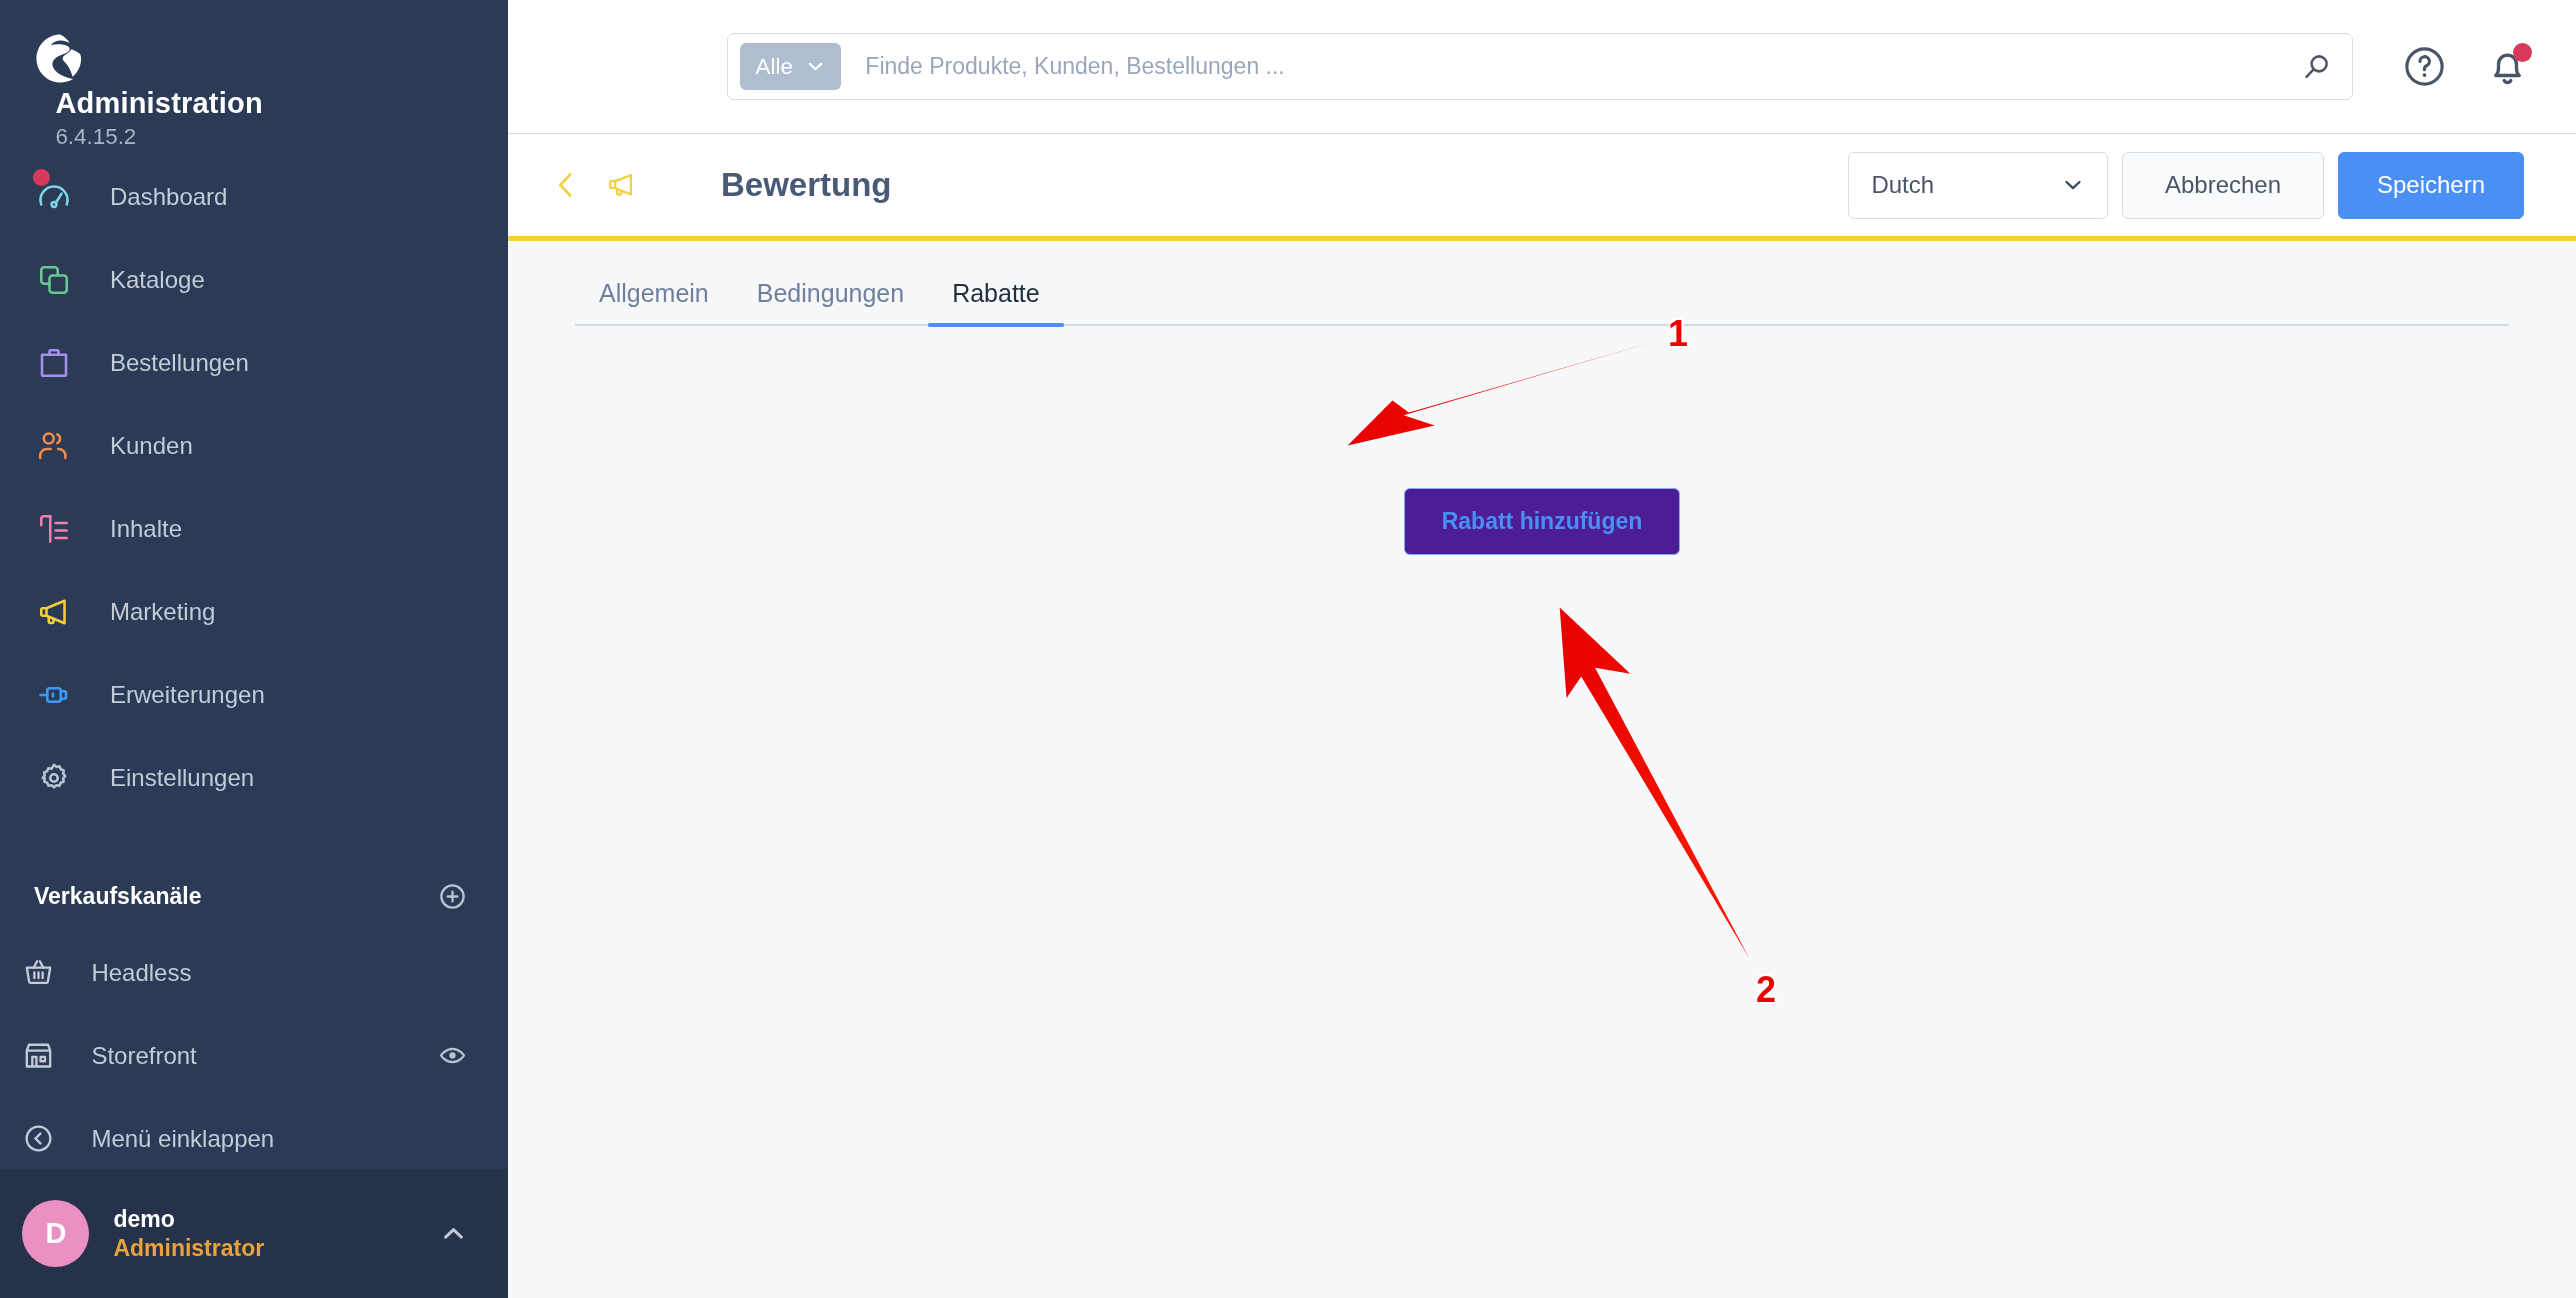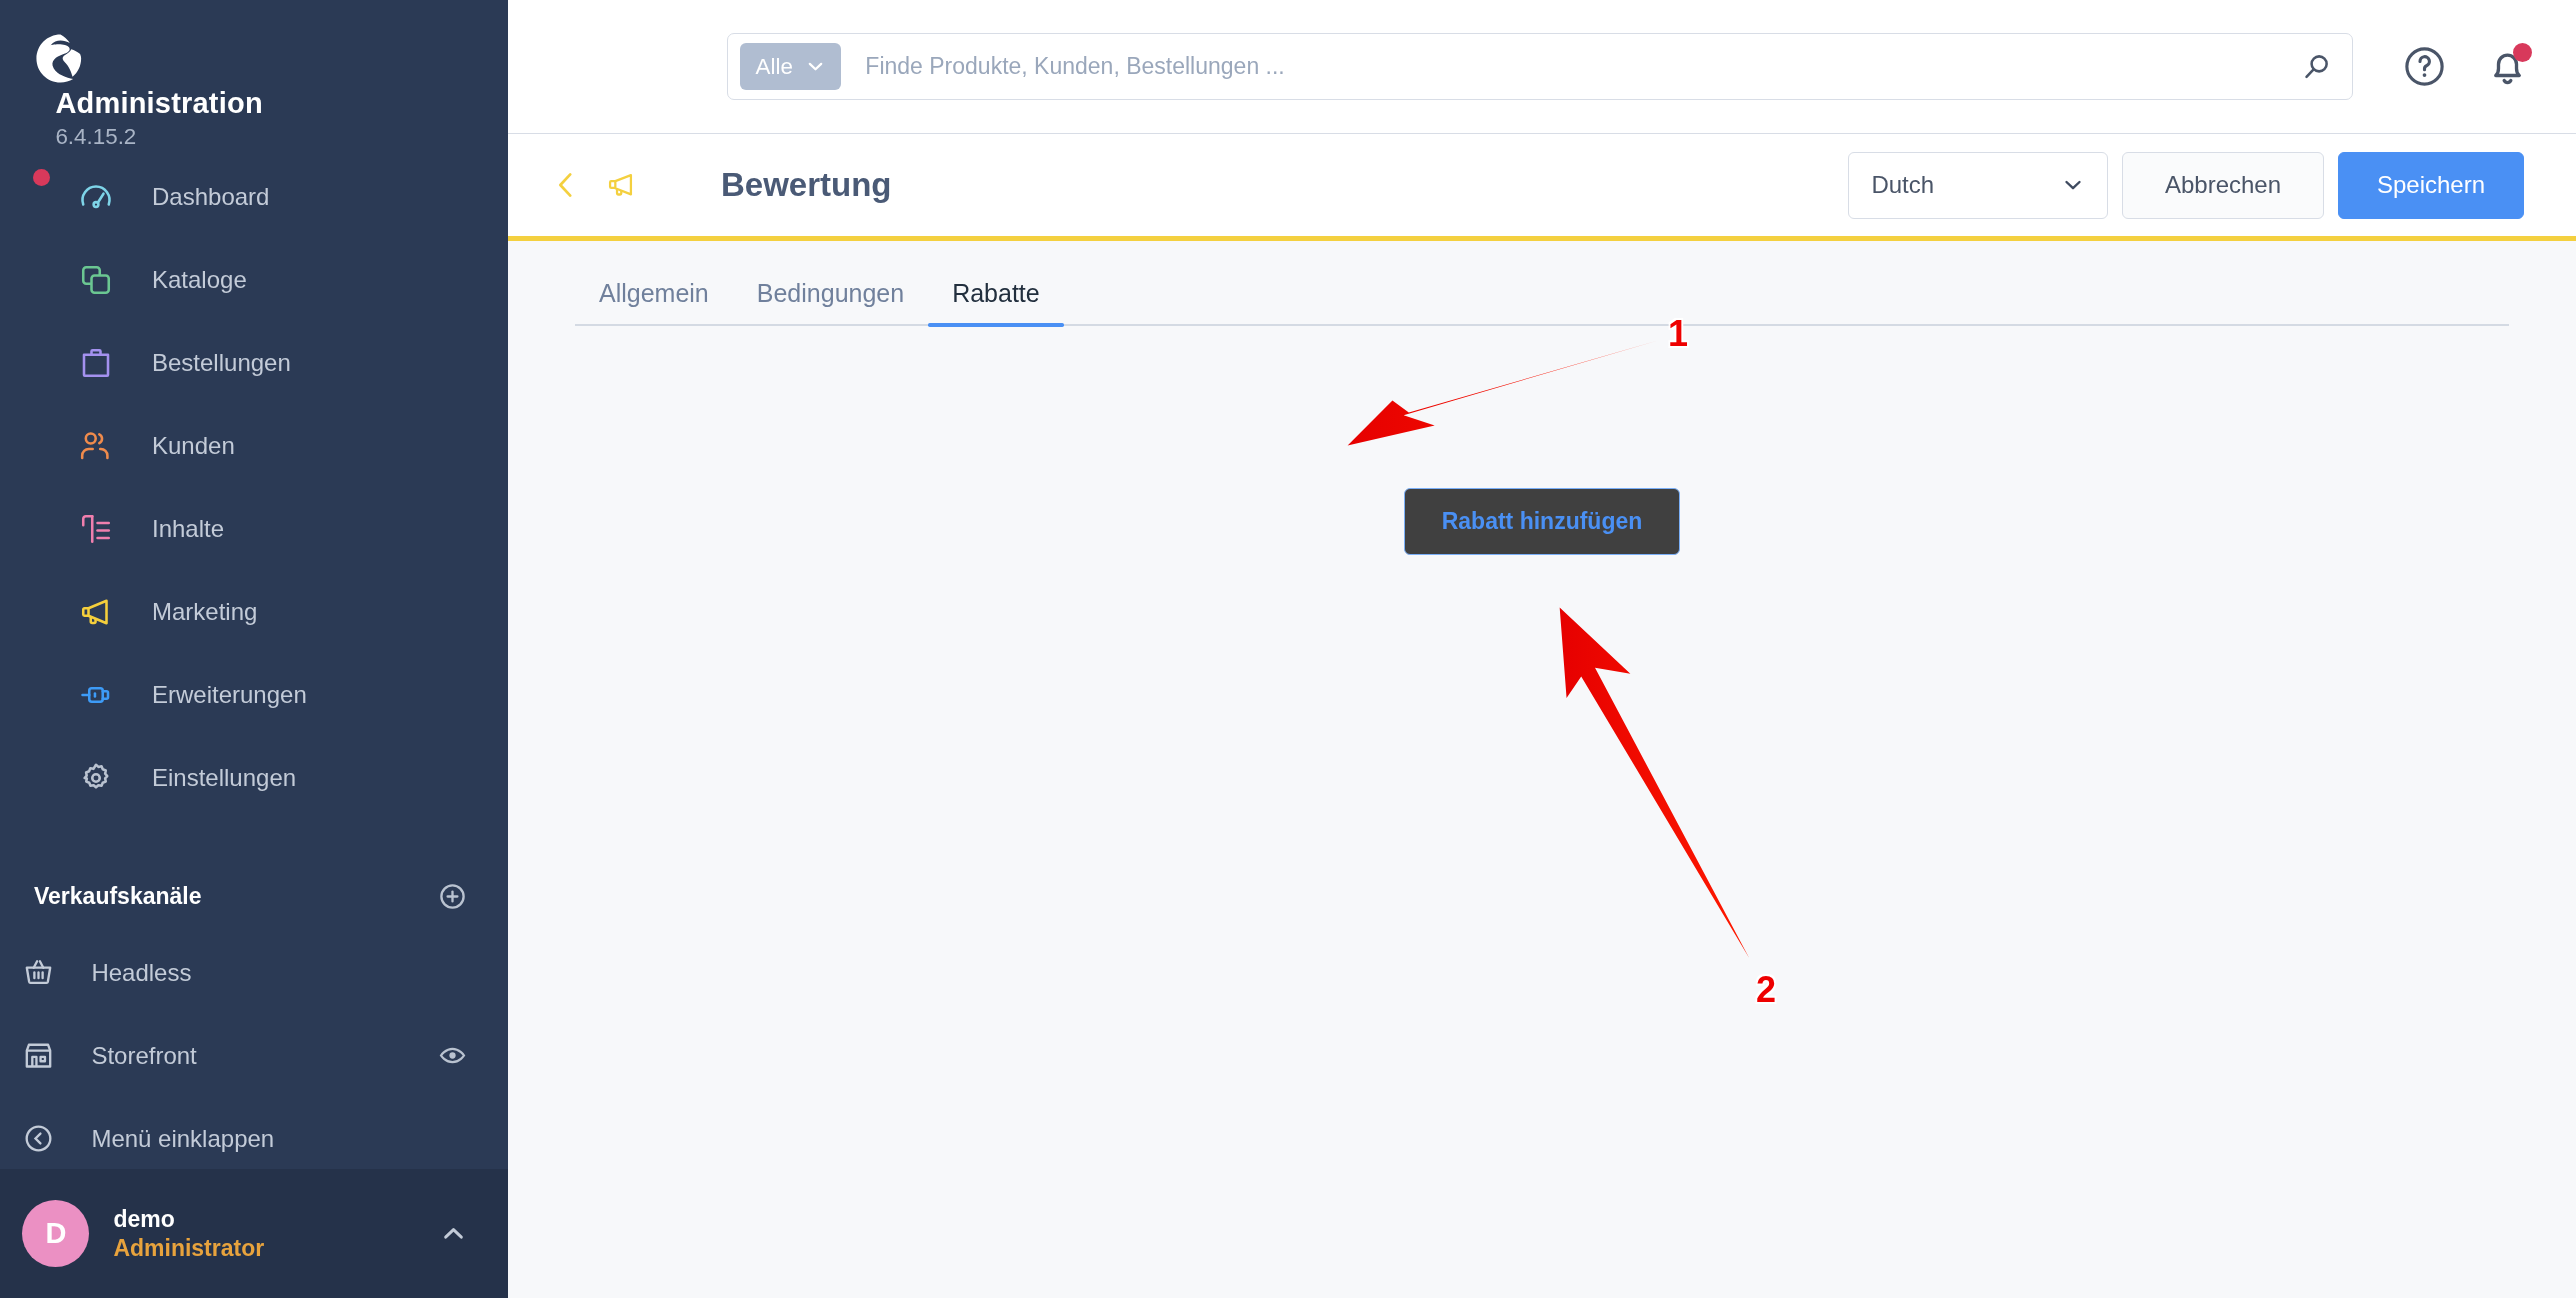--- a/index.html
+++ b/index.html
@@ -19,21 +19,21 @@
     position: relative;
     display: flex; flex-direction: column;
   }
   .sb-header { display: flex; align-items: flex-start; padding: 26px 40px 0 33px; height: 129px; flex-direction: column; }
   .sb-logo { width: 55px; height: 55px; flex: 0 0 55px; margin-top: 5.2px; }
   .sb-brand { margin-left: 22.4px; flex: 1; }
   .sb-title { color: #fff; font-size: 29px; font-weight: bold; letter-spacing: 0.2px; line-height: 34px; }
   .sb-version { color: #a9b4c6; font-size: 22.4px; margin-top: 3.4px; line-height: 26px; }
   .sb-dot { width: 17px; height: 17px; border-radius: 50%; background: #d8395b; margin-top: 19px; flex: 0 0 17px; }
 
-  .sb-nav { padding-top: 26px; padding-left: 42px; }
+  .sb-nav { padding-top: 26px; }
   .nav-item {
     display: flex; align-items: center;
     height: 83px; padding-left: 34px;
     cursor: pointer;
   }
   .nav-ico { width: 40px; height: 40px; flex: 0 0 40px; display: flex; align-items: center; justify-content: center; }
   .nav-ico svg { width: 36px; height: 36px; }
   .nav-label { margin-left: 36px; color: #c3cbd8; font-size: 24px; }
 
   .sb-section {
@@ -138,21 +138,21 @@
   }
   .tab.active { color: #222f3e; }
   .tab.active::after {
     content: ""; position: absolute; left: 0; right: 0; bottom: 0;
     height: 4.3px; background: #4a90f4; border-radius: 1.7px;
   }
   .tab-body { display: flex; justify-content: center; padding-top: 162px; }
   .add-discount-btn {
     width: 276px; height: 67px;
     border: 0.9px solid #7aaff7; border-radius: 6px;
-    background: #404040; color: #4a90f4;
+    background: #4c1d95; color: #4a90f4;
     font-size: 23px; font-weight: bold;
     display: flex; align-items: center; justify-content: center;
     cursor: pointer;
   }
 
   
   .anno { position: absolute; pointer-events: none; }
   .anno-num {
     position: absolute; color: #ee0000; font-size: 36px; font-weight: bold;
     text-shadow: 1.7px 1.7px 0 #fff, -1.7px -1.7px 0 #fff, 1.7px -1.7px 0 #fff, -1.7px 1.7px 0 #fff;

